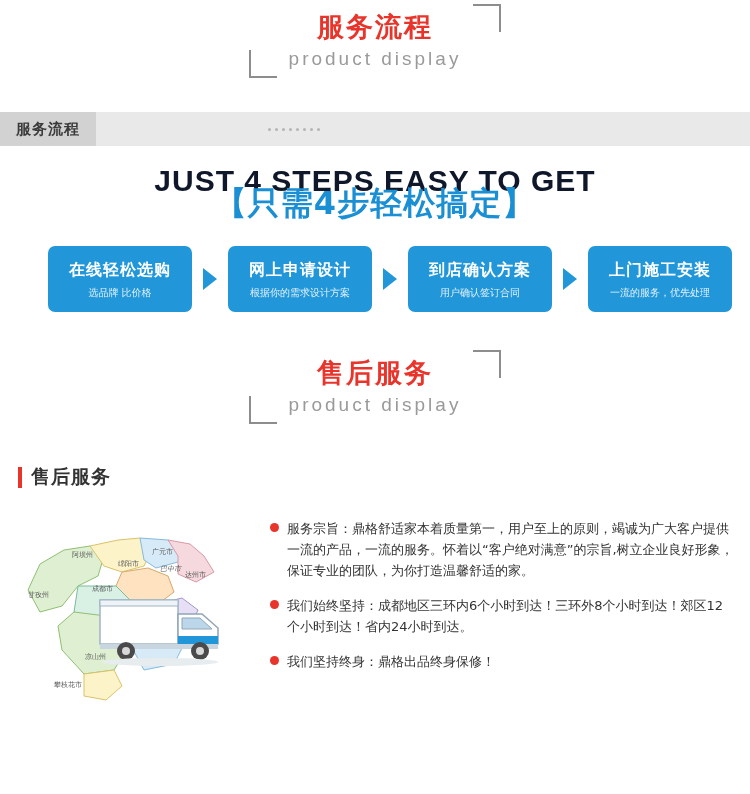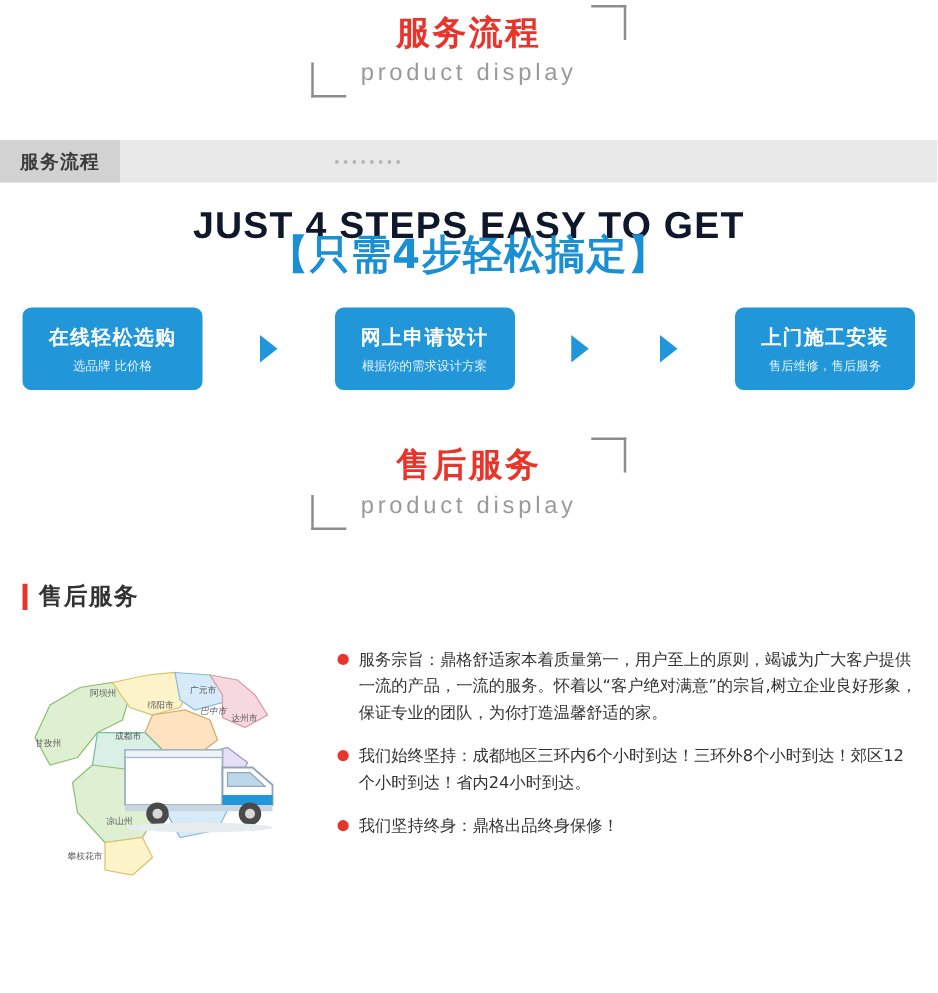--- a/index.html
+++ b/index.html
@@ -129,21 +129,21 @@
     font-weight: bold;
     color: #1b8fd4;
     letter-spacing: 1px;
     font-family: "DejaVu Sans", "Liberation Sans", sans-serif;
   }
 
   
   .steps {
     display: flex;
     align-items: center;
-    justify-content: space-between;
+    justify-content: flex-end;
     gap: 0;
     margin-top: 6px;
     padding: 0 18px;
   }
   .step {
     width: 144px;
     height: 66px;
     background: #2197da;
     border-radius: 7px;
     color: #fff;
@@ -289,24 +289,28 @@
   <div class="step">
     <div class="t">在线轻松选购</div>
     <div class="s">选品牌 比价格</div>
   </div>
   <div class="arrow"></div>
   <div class="step">
     <div class="t">网上申请设计</div>
     <div class="s">根据你的需求设计方案</div>
   </div>
   <div class="arrow"></div>
+  <div class="step">
+    <div class="t">到店确认方案</div>
+    <div class="s">用户确认签订合同</div>
+  </div>
   <div class="arrow"></div>
   <div class="step">
     <div class="t">上门施工安装</div>
-    <div class="s">售后维修，售后服务</div>
+    <div class="s">一流的服务，优先处理</div>
   </div>
 </div>
 
 <div class="hero-head" style="margin-top:34px;">
   <div class="hero-inner">
     <span class="brk tr"></span>
     <span class="brk bl"></span>
     <div class="hero-cn">售后服务</div>
     <div class="hero-en">product display</div>
   </div>

